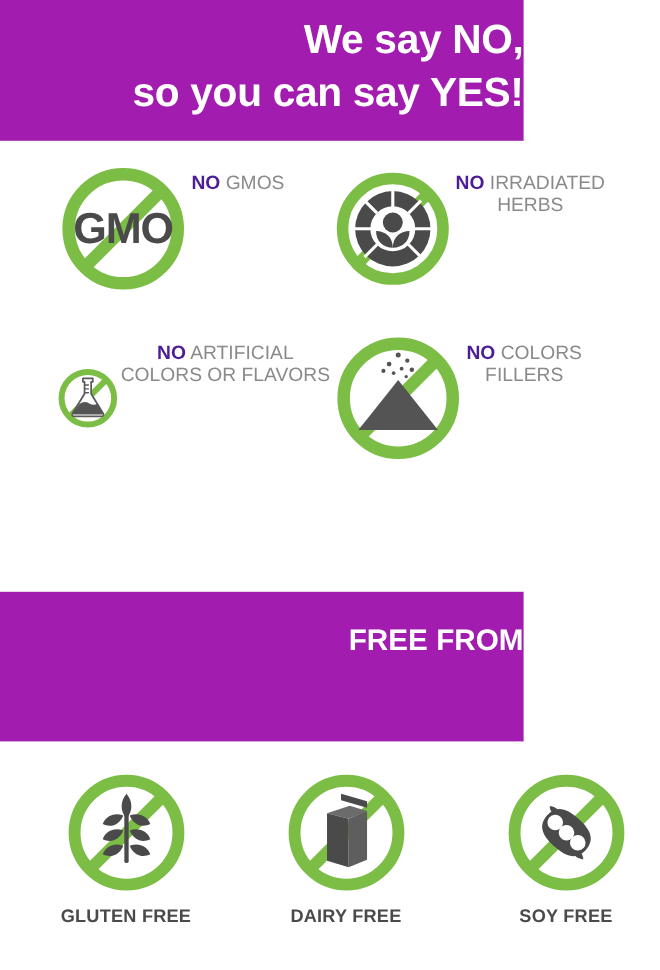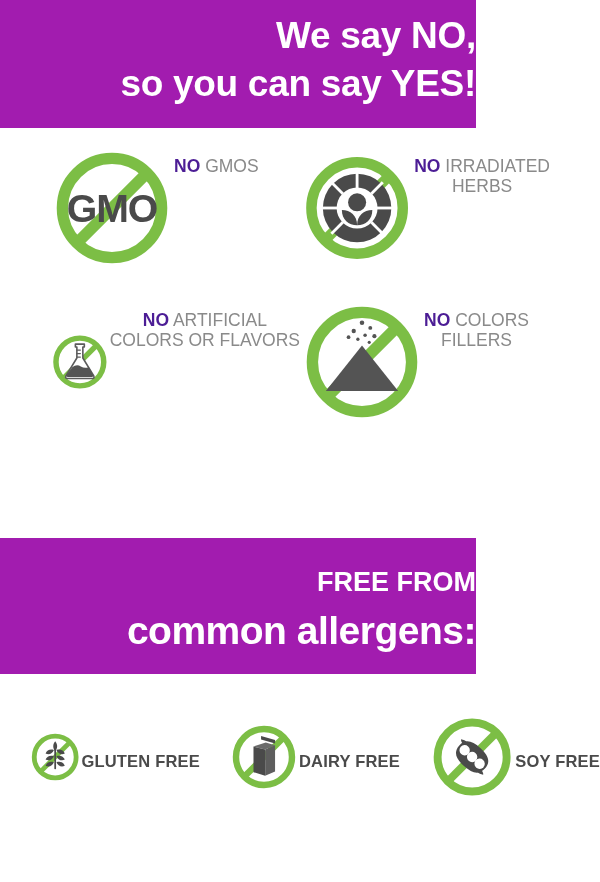--- a/index.html
+++ b/index.html
@@ -105,21 +105,21 @@
     height: 208px;
     display: flex;
     justify-content: center;
     align-items: flex-start;
     padding-top: 24px;
   }
 
   .allergen {
     width: 200px;
     display: flex;
-    flex-direction: row;
+    flex-direction: column;
     align-items: center;
     padding-left: 29px;
   }
 
   .allergen .icon-wrap {
     width: 118px;
     height: 118px;
   }
 
   .allergen-label {
@@ -252,21 +252,20 @@
           </div>
           <div>FILLERS</div>
         </div>
       </div>
 
     </div>
   </div>
 
   <div class="banner banner-bottom">
     <div class="line1">FREE FROM</div>
-    <div class="line2">common allergens:</div>
   </div>
 
   <div class="allergens">
 
     <div class="allergen">
       <div class="icon-wrap">
         <svg viewBox="0 0 120 120">
           <line x1="26" y1="94" x2="94" y2="26" stroke="#7cbe45" stroke-width="11"></line>
           <circle cx="60" cy="60" r="48" fill="none" stroke="#7cbe45" stroke-width="11"></circle>
           <g fill="#4a4a4a">

